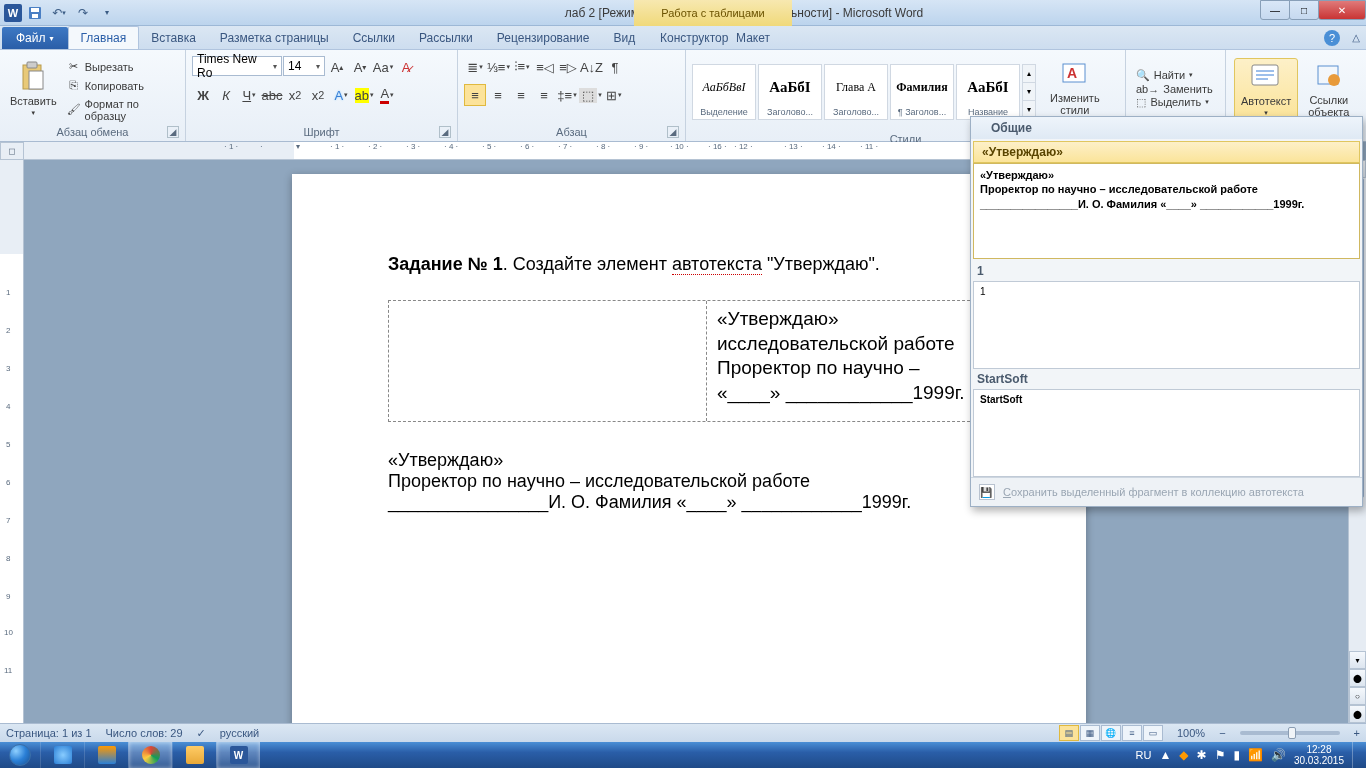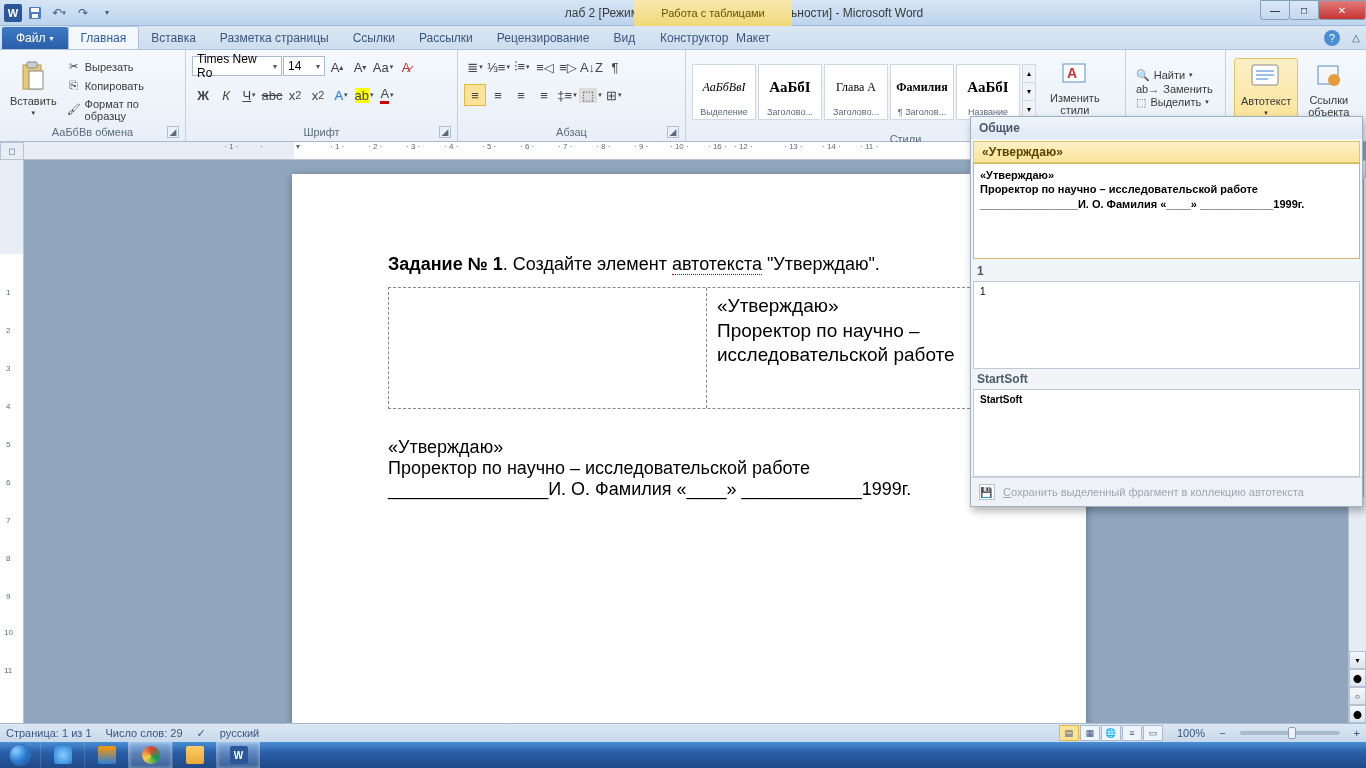--- a/index.html
+++ b/index.html
@@ -49,38 +49,38 @@
 .style-item .preview { font-family: 'Times New Roman', serif; font-size: 12px; flex: 1; display: flex; align-items: center; }
 .style-item .name { color: #5a6b7f; font-size: 9px; white-space: nowrap; overflow: hidden; max-width: 60px; }
 .gallery-nav { width: 14px; display: flex; flex-direction: column; border: 1px solid #d0d8e2; }
 .gallery-nav div { flex: 1; display: flex; align-items: center; justify-content: center; font-size: 8px; border-bottom: 1px solid #d0d8e2; background: #f0f4f8; }
 
 .edit-group { display: flex; flex-direction: column; gap: 1px; padding: 4px 6px; }
 .edit-item { display: flex; align-items: center; gap: 4px; font-size: 11px; color: #3a3a3a; }
 
 
 .autotext-panel { position: absolute; right: 3px; top: 116px; width: 393px; background: #f2f5f8; border: 1px solid #9db0c5; box-shadow: 2px 4px 8px rgba(0,0,0,.3); z-index: 50; }
-.at-header { background: linear-gradient(#eef4fb,#dfe9f4); padding: 4px 8px; font-size: 12px; font-weight: bold; color: #4a5a6d; }
+.at-header { background: linear-gradient(#eef4fb,#dfe9f4); padding: 4px 20px; font-size: 12px; font-weight: bold; color: #4a5a6d; }
 .at-item-header { background: linear-gradient(#fdf0c8,#fbe49a); border: 1px solid #e0c65f; padding: 3px 8px; font-size: 12px; font-weight: bold; color: #5a4500; margin: 2px 2px 0 2px; }
 .at-preview { background: #fff; border: 1px solid #d0b860; margin: 0 2px 2px 2px; padding: 4px 6px; font-size: 11px; font-family: 'Times New Roman', serif; line-height: 1.3; height: 96px; }
 .at-section-label { padding: 3px 6px; font-size: 12px; font-weight: bold; color: #4a5a6d; }
 .at-preview2 { background: #fff; border: 1px solid #c0cad6; margin: 0 2px; padding: 4px 6px; font-size: 10px; font-family: 'Times New Roman', serif; height: 88px; }
 .at-footer { border-top: 1px solid #cdd6e0; padding: 6px 8px; display: flex; align-items: center; gap: 8px; font-size: 11px; color: #9aa6b3; background: #eef2f6; }
 .at-footer .icon { width: 16px; height: 16px; border: 1px solid #b8c2cf; background: #fff; display: flex; align-items: center; justify-content: center; font-size: 10px; }
 
 
 .workspace { position: absolute; top: 142px; left: 0; right: 0; bottom: 45px; background: #8fa6be; }
 .ruler-corner { position: absolute; left: 0; top: 0; width: 24px; height: 18px; background: #e8eef5; border: 1px solid #b5c3d3; display: flex; align-items: center; justify-content: center; font-size: 9px; color: #5a6b7f; }
 .ruler-h { position: absolute; left: 24px; right: 18px; top: 0; height: 18px; background: #e8eef5; border-bottom: 1px solid #b5c3d3; overflow: hidden; font-size: 8px; color: #5a6b7f; display: flex; align-items: center; }
 .ruler-v { position: absolute; left: 0; top: 18px; bottom: 0; width: 24px; background: #e8eef5; border-right: 1px solid #b5c3d3; }
 .ruler-active { background: #fff; height: 100%; }
 
 .doc-scroll { position: absolute; left: 24px; top: 18px; right: 18px; bottom: 0; overflow: hidden; }
 .page { position: absolute; left: 268px; top: 14px; width: 794px; min-height: 1100px; background: #fff; box-shadow: 0 2px 8px rgba(0,0,0,.3); padding: 80px 96px; font-family: 'Times New Roman', serif; font-size: 18px; color: #000; }
-.page .task-title { margin-bottom: 12px; }
+.page .task-title { margin-bottom: 25px; }
 .page .task-title b { font-weight: bold; }
 .page .auto-word { border-bottom: 1px dotted #c00; }
 
 .table-box { border: 1px dashed #888; display: flex; margin-bottom: 28px; }
 .table-cell { border-right: 1px dashed #888; padding: 6px 10px; }
 .table-cell:last-child { border-right: none; }
 .tc-left { width: 318px; min-height: 120px; }
 .tc-right { flex: 1; font-size: 19px; line-height: 1.3; }
 
 .scrollbar-v { position: absolute; right: 0; top: 18px; bottom: 0; width: 18px; background: #e6ecf3; border-left: 1px solid #b5c3d3; }
@@ -182,21 +182,21 @@
         <div class="clip-item">
             <span class="i">⎘</span>
             <span>Копировать</span>
           </div>
         <div class="clip-item">
             <span class="i">🖌</span>
             <span>Формат по образцу</span>
           </div>
       </div>
     </div>
-    <div class="group-label"><span>АаБбВв обмена</span><span class="group-dialog">◢</span></div>
+    <div class="group-label"><span>Абзац обмена</span><span class="group-dialog">◢</span></div>
   </div>
 
   <div class="ribbon-group" style="width:272px">
     <div class="group-content" style="flex-direction:column;align-items:stretch;gap:6px;padding:4px 2px">
       <div class="btn-row">
         <div class="combo" style="width:90px">
             <span>Times New Ro</span>
             <span class="dd">▾</span>
           </div>
         <div class="combo" style="width:42px">
@@ -427,22 +427,23 @@
 
   <div class="doc-scroll">
     <div class="page">
       <div class="task-title">
         <b>Задание № 1</b><span>. Создайте элемент </span><span class="auto-word">автотекста</span><span> "Утверждаю".</span>
       </div>
       <div class="table-box">
         <div class="table-cell tc-left"></div>
         <div class="table-cell tc-right">
           <div>«Утверждаю»</div>
+          <div>исследовательской  работе</div>
           <div>Проректор по научно –</div>
-          <div>исследовательской  работе</div>
+          <div>«____» ____________1999г.</div>
         </div>
       </div>
       <div>
         <div>«Утверждаю»</div>
         <div>Проректор по научно – исследовательской  работе</div>
         <div>________________И. О. Фамилия  «____» ____________1999г.</div>
       </div>
     </div>
   </div>
 
@@ -491,13 +492,28 @@
     </div>
   <div class="tb-item active">
       <div class="tb-icon" style="background:conic-gradient(#db4437,#0f9d58,#ffcd40,#db4437);border-radius:50%"></div>
     </div>
   <div class="tb-item">
       <div class="tb-icon" style="background:linear-gradient(#fc6,#e8a838)"></div>
     </div>
   <div class="tb-item active">
       <div class="tb-icon" style="background:#2b579a;color:#fff;font-size:10px;font-weight:bold;display:flex;align-items:center;justify-content:center">W</div>
     </div>
+  <div class="tray">
+    <span>RU</span>
+    <span class="tray-icon">▲</span>
+    <span class="tray-icon" style="color:#f90">◆</span>
+    <span class="tray-icon">✱</span>
+    <span class="tray-icon">⚑</span>
+    <span class="tray-icon">▮</span>
+    <span class="tray-icon">📶</span>
+    <span class="tray-icon">🔊</span>
+    <div class="clock">
+      <div>12:28</div>
+      <div>30.03.2015</div>
+    </div>
+    <div style="width:8px;height:26px;border-left:1px solid rgba(255,255,255,.3)"></div>
+  </div>
 </div>
 
 </body></html>

